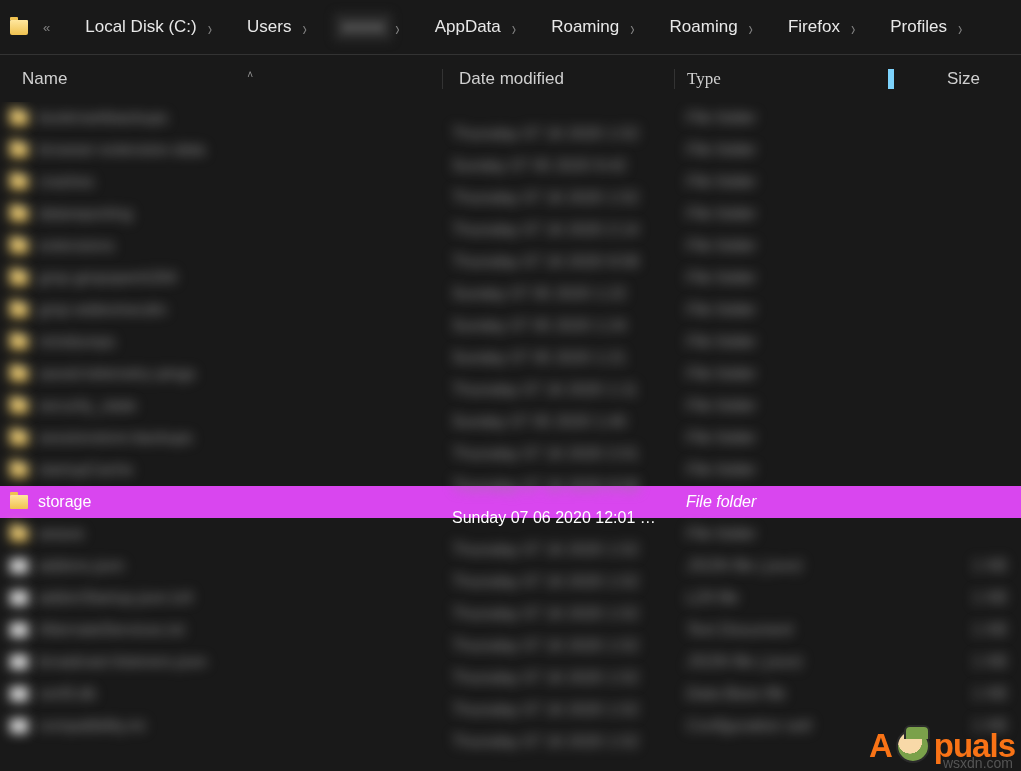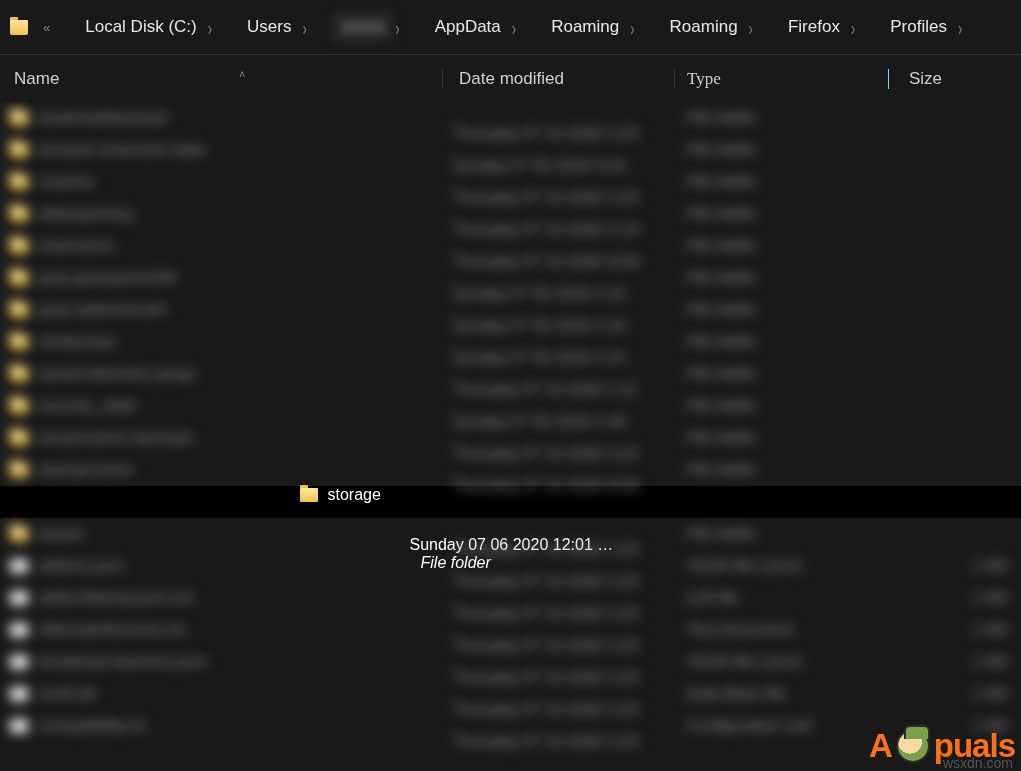--- a/index.html
+++ b/index.html
@@ -61,43 +61,42 @@
       border-radius: 2px;
     }
     .header-row {
       height: 48px;
       display: flex;
       align-items: center;
       border-top: 1px solid #333;
       font-size: 17px;
       color: #d0d0d0;
     }
-    .col-name { width: 442px; padding-left: 14px; display:flex; align-items:flex-start; gap:180px;}
+    .col-name { width: 442px; padding-left: 22px; display:flex; align-items:flex-start; gap:180px;}
     .col-date { width: 232px; padding-left: 16px; border-left: 1px solid #333;}
     .col-type { width: 214px; padding-left: 12px; border-left: 1px solid #333; font-family: Liberation Serif, serif;}
-    .col-size { flex: 1; padding-left: 20px; border-left: 1px solid #7dd3fc;}
+    .col-size { flex: 1; padding-left: 12px; border-left: 6px solid #7dd3fc; text-align: center;}
     .sort-arrow {
       font-size: 10px;
       color: #999;
     }
     .file-list {
       height: 661px;
       overflow: hidden;
     }
     .file-row {
       height: 32px;
       display: flex;
       align-items: center;
       font-size: 16px;
       padding-left: 10px;
     }
     .file-row.selected {
-      background: #000000;
+      background: #d946ef;
       color: #fff;
-      flex-direction: column;
     }
     .file-row .cell-name { width: 432px; display:flex; align-items:center; gap:10px;}
     .file-row .cell-date { width: 232px; padding-left: 10px; margin-top: 32px;}
     .file-row .cell-type { width: 214px; padding-left: 12px; font-style: italic;}
     .file-row .cell-size { flex:1; padding-left: 12px; text-align: right; padding-right: 14px;}
     .file-icon {
       width: 18px; height: 14px;
       background: linear-gradient(to bottom, #ffe79e 0%, #f0c250 100%);
       border-radius: 1px;
       flex-shrink: 0;

